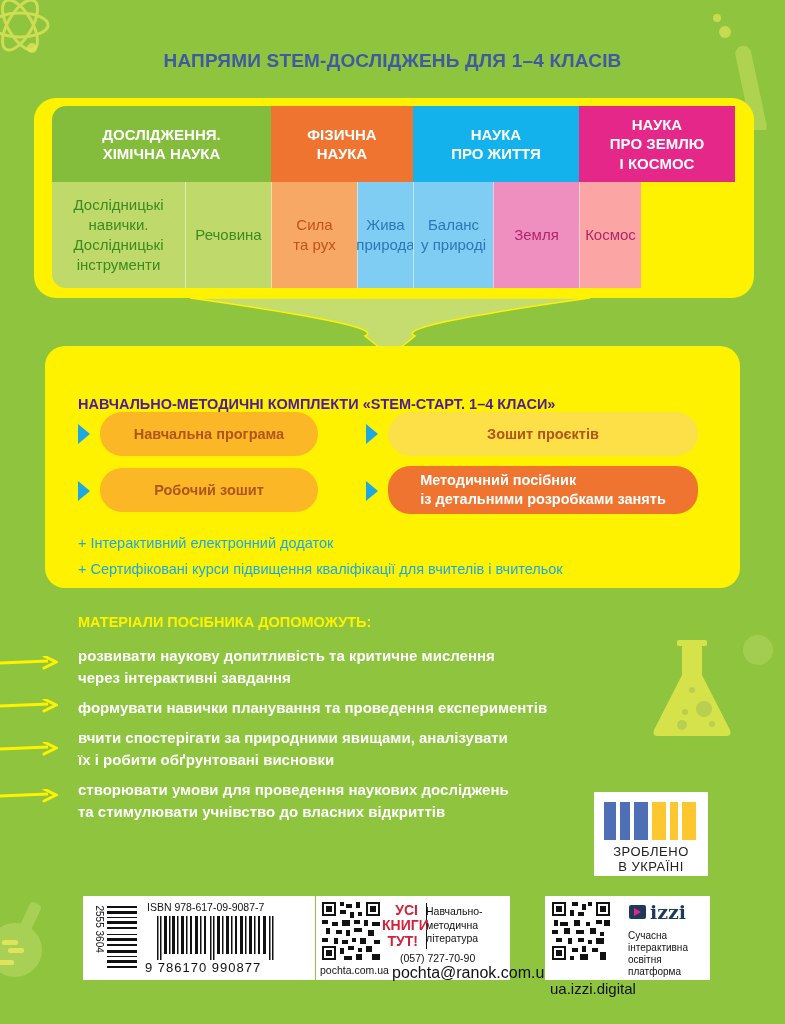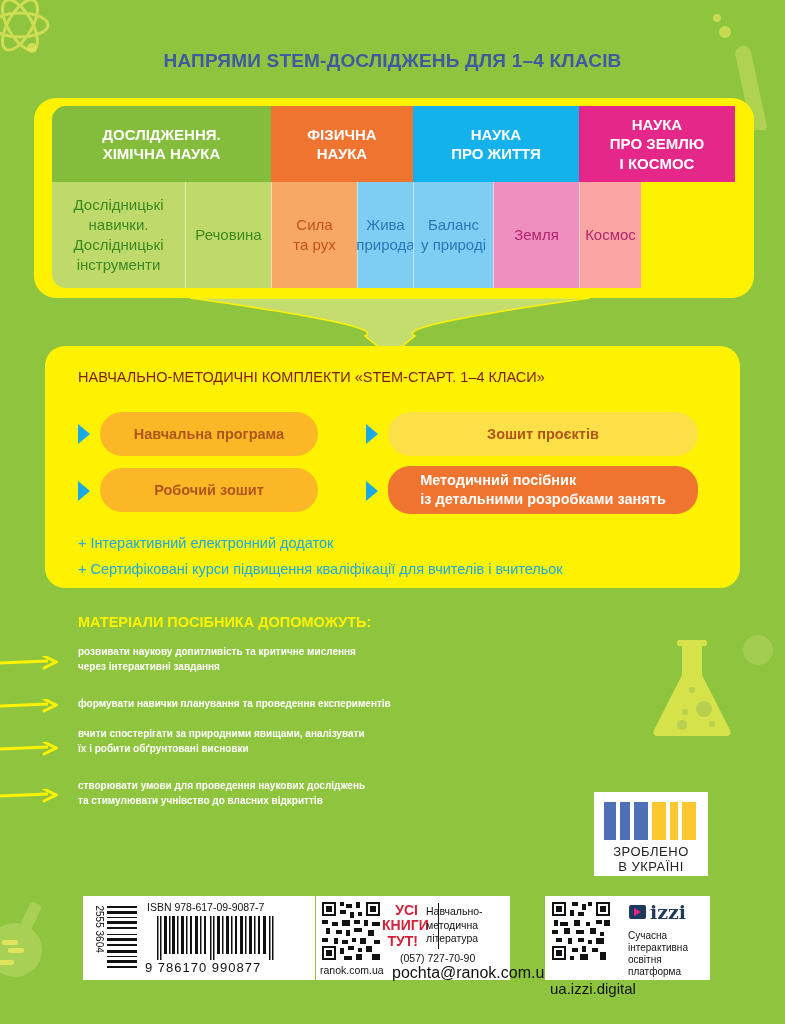--- a/index.html
+++ b/index.html
@@ -6,26 +6,26 @@
   body{width:785px;height:1024px;background:#8fc43f;position:relative;overflow:hidden;font-family:"Liberation Sans",sans-serif;}
   .abs{position:absolute;}
   .title{left:0;width:785px;top:50px;text-align:center;color:#3f5aa0;font-weight:bold;font-size:19px;letter-spacing:0.2px;}
   .grid-frame{left:34px;top:98px;width:720px;height:200px;background:#fff200;border-radius:22px;}
   .grid{left:52px;top:106px;width:753px;height:182px;border-radius:14px;overflow:hidden;display:grid;
         grid-template-columns:133px 86px 86px 56px 80px 86px 62px 94px;grid-template-rows:76px 106px;gap:0;}
   .hd{color:#fff;font-weight:bold;font-size:15px;text-align:center;display:flex;align-items:center;justify-content:center;line-height:1.3;white-space:pre-line;}
   .cell{font-size:15px;text-align:center;display:flex;align-items:center;justify-content:center;line-height:1.35;white-space:pre-line;border-left:1px solid rgba(255,255,255,0.5);}
   .arrow{left:190px;top:296px;width:400px;height:60px;}
   .kit{left:45px;top:346px;width:695px;height:242px;background:#fff200;border-radius:20px;}
-  .kit-title{left:78px;top:369px;color:#7f1d1d;font-weight:normal;font-size:14.5px;}
+  .kit-title{left:78px;top:396px;color:#4c1d95;font-weight:bold;font-size:14.5px;}
   .pill{height:44px;border-radius:22px;display:flex;align-items:center;justify-content:center;text-align:left;font-size:14.5px;font-weight:bold;color:#b0561c;white-space:pre-line;line-height:1.3;}
   .tri{width:0;height:0;border-top:10px solid transparent;border-bottom:10px solid transparent;border-left:12px solid #1ba8e3;}
   .plus{font-size:14.5px;color:#1ba8e3;}
   .mat-title{left:78px;top:614px;color:#fff200;font-weight:bold;font-size:14.5px;}
-  .mat{left:78px;color:#fff;font-weight:bold;font-size:10px;line-height:1.45;white-space:pre-line;}
+  .mat{left:78px;color:#fff;font-weight:bold;font-size:15px;line-height:1.45;white-space:pre-line;}
   .marrow{left:0;width:58px;height:14px;}
   .box{background:#fff;}
 </style>
 </head>
 <body>
 
 <svg class="abs" style="left:-10px;top:-20px" width="80" height="110" viewBox="0 0 80 110">
   <g fill="none" stroke="#dfe45a" stroke-width="3" opacity="0.8">
     <ellipse cx="30" cy="45" rx="28" ry="12"></ellipse>
     <ellipse cx="30" cy="45" rx="28" ry="12" transform="rotate(60 30 45)"></ellipse>
@@ -241,22 +241,22 @@
         <rect x="26" y="19" width="3" height="2"></rect>
       <rect x="9" y="23" width="2" height="3"></rect>
         <rect x="13" y="22" width="3" height="2"></rect>
         <rect x="18" y="23" width="2" height="2"></rect>
         <rect x="22" y="22" width="3" height="3"></rect>
         <rect x="11" y="27" width="4" height="2"></rect>
         <rect x="17" y="26" width="3" height="3"></rect>
         <rect x="25" y="26" width="4" height="3"></rect>
     </g>
   </svg>
-  <div class="abs" style="left:4px;top:68px;font-size:10.5px;color:#111">ranok.com.ua</div>
-  <div class="abs" style="left:66px;top:7px;width:36px;text-align:right;color:#d3213a;font-weight:bold;font-size:14px;line-height:1.1;border-right:1.5px solid #111;padding-right:20px">
+  <div class="abs" style="left:4px;top:68px;font-size:10.5px;color:#111">pochta.com.ua</div>
+  <div class="abs" style="left:66px;top:7px;width:36px;text-align:right;color:#d3213a;font-weight:bold;font-size:14px;line-height:1.1;border-right:1.5px solid #111;padding-right:8px">
     <div>УСІ</div>
     <div>КНИГИ</div>
     <div>ТУТ!</div>
   </div>
   <div class="abs" style="left:110px;top:9px;font-size:10.5px;color:#111;line-height:1.3;white-space:pre-line">Навчально-
 методична
 література</div>
   <div class="abs" style="left:84px;top:56px;font-size:10.5px;color:#111">(057) 727-70-90</div>
   <div class="abs" style="left:76px;top:68px;font-size:16px;color:#111">pochta@ranok.com.ua</div>
 </div>

